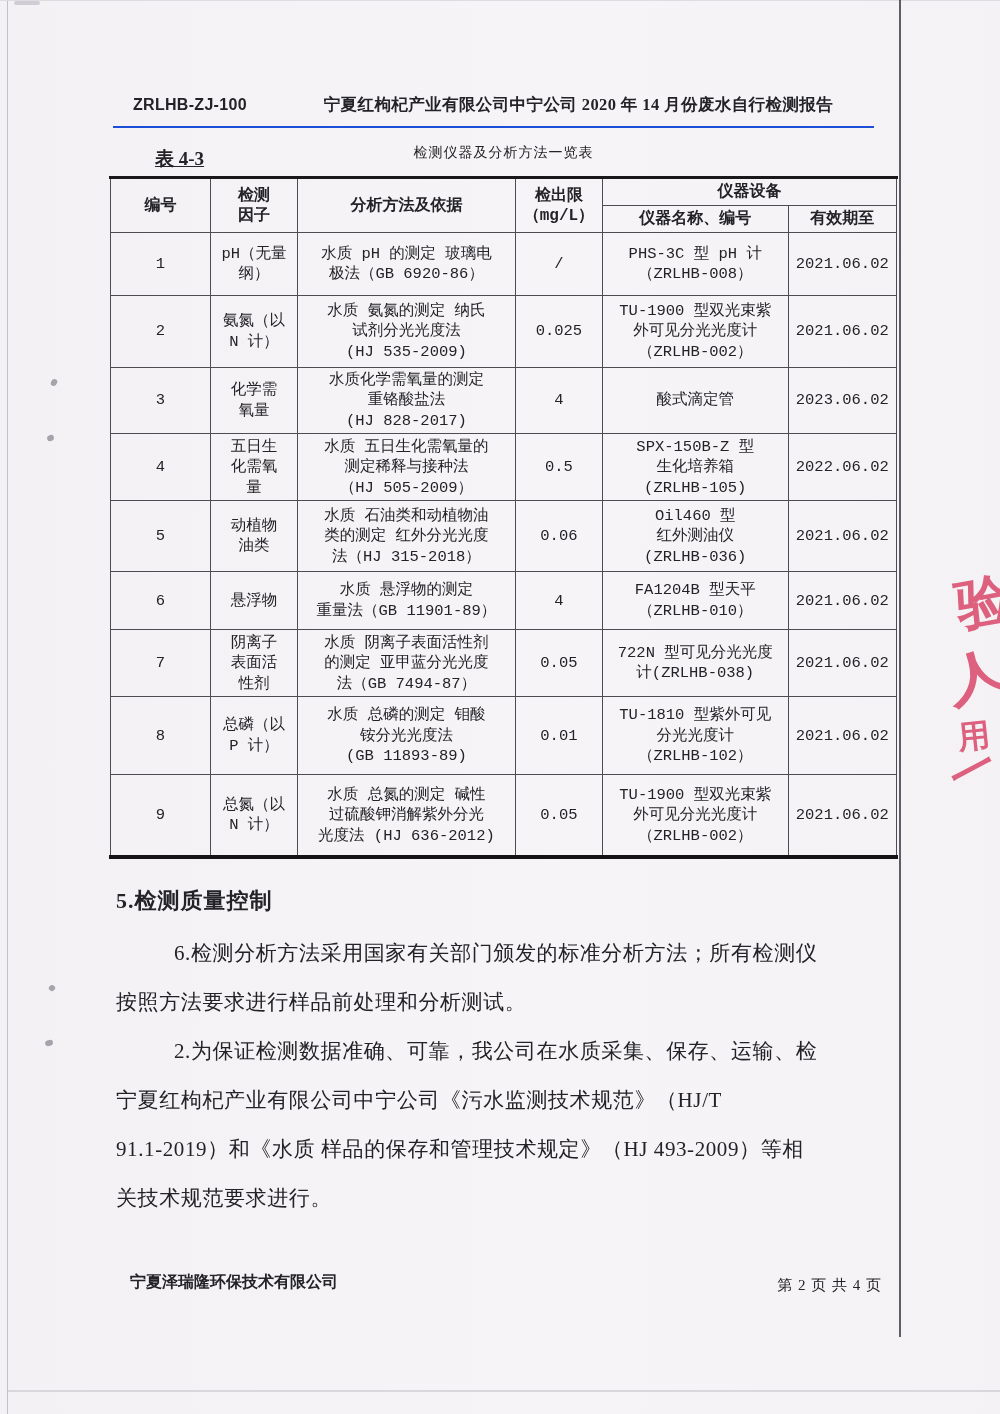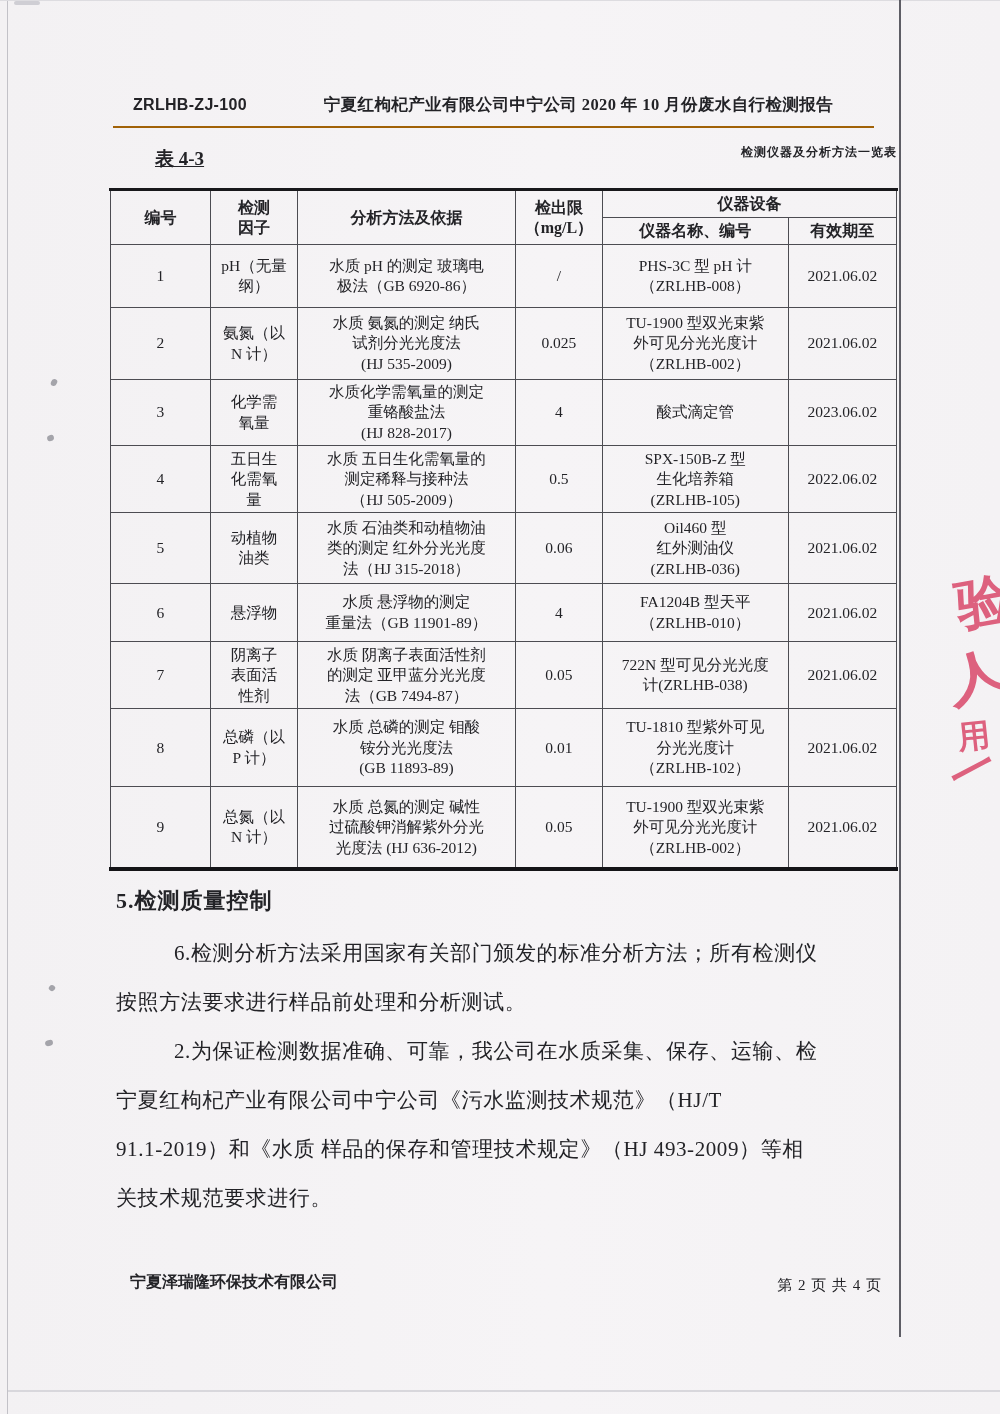--- a/index.html
+++ b/index.html
@@ -27,32 +27,32 @@
   .stamp{position:absolute;left:950px;top:570px;width:50px;height:238px;overflow:hidden;
          color:#d9486a;opacity:.85;pointer-events:none;}
   .stamp span{position:absolute;display:block;line-height:1;font-weight:700;}
   .stamp .f1{font-size:56px;top:4px;left:6px;transform:rotate(-10deg);}
   .stamp .f2{font-size:52px;top:80px;left:2px;transform:rotate(-18deg) scaleX(1.25);}
   .stamp .f3{font-size:32px;top:150px;left:8px;transform:rotate(-6deg);}
   .stamp .f4{font-size:46px;top:178px;left:0px;transform:rotate(-28deg);font-weight:900;}
 
   
   .doc-header{position:absolute;left:113px;top:94px;width:761px;height:28px;
-    display:flex;align-items:baseline;border-bottom:2px solid #a16207;padding-bottom:4px;gap:36px;}
+    display:flex;align-items:baseline;border-bottom:2px solid #1d4ed8;padding-bottom:4px;gap:36px;}
   .doc-code{font-family:"Liberation Sans","DejaVu Sans",sans-serif;font-weight:700;
     font-size:16px;padding-left:20px;letter-spacing:.3px;}
   .doc-title{flex:1;text-align:center;font-weight:700;font-size:16.5px;letter-spacing:.4px;}
 
   
   .table-caption{position:absolute;left:110px;top:144px;width:787px;height:30px;}
   .caption-label{position:absolute;left:45px;top:2px;font-weight:700;font-size:19px;text-decoration:underline;}
-  .caption-title{display:block;text-align:right;font-weight:700;font-size:12px;letter-spacing:1px;}
-
-  
-  .tbl-wrap{position:absolute;left:110px;top:190px;width:787px;}
+  .caption-title{display:block;text-align:center;font-weight:400;font-size:14px;letter-spacing:1px;}
+
+  
+  .tbl-wrap{position:absolute;left:110px;top:178px;width:787px;font-family:Liberation Mono, monospace;}
   .thick-top{position:absolute;left:-1px;right:-1px;top:-2px;height:3px;background:#18181b;}
   .thick-bottom{position:absolute;left:-1px;right:-1px;bottom:-3px;height:4px;background:#141417;}
   table{width:100%;border-collapse:collapse;table-layout:fixed;}
   th,td{border:1px solid #4c4c52;text-align:center;vertical-align:middle;
     white-space:pre-line;padding:2px 4px;font-size:15.5px;line-height:1.32;}
   th{font-weight:700;font-size:16px;line-height:1.25;}
   .hrow{height:27px;}
   .r0{height:63px}.r1{height:72px}.r2{height:66px}.r3{height:67px}.r4{height:71px}
   .r5{height:58px}.r6{height:67px}.r7{height:78px}.r8{height:81px}
   col.c-no{width:12.7%}col.c-factor{width:11.1%}col.c-method{width:27.7%}
@@ -86,21 +86,21 @@
 
   <div class="stamp">
     <span class="f1">验</span>
     <span class="f2">人</span>
     <span class="f3">用</span>
     <span class="f4">一</span>
   </div>
 
   <div class="doc-header">
     <span class="doc-code">ZRLHB-ZJ-100</span>
-    <span class="doc-title">宁夏红枸杞产业有限公司中宁公司 2020 年 10 月份废水自行检测报告</span>
+    <span class="doc-title">宁夏红枸杞产业有限公司中宁公司 2020 年 14 月份废水自行检测报告</span>
   </div>
 
   <div class="table-caption">
     <span class="caption-label">表 4-3</span>
     <span class="caption-title">检测仪器及分析方法一览表</span>
   </div>
 
   <div class="tbl-wrap">
     <div class="thick-top"></div>
     <div class="thick-bottom"></div>

